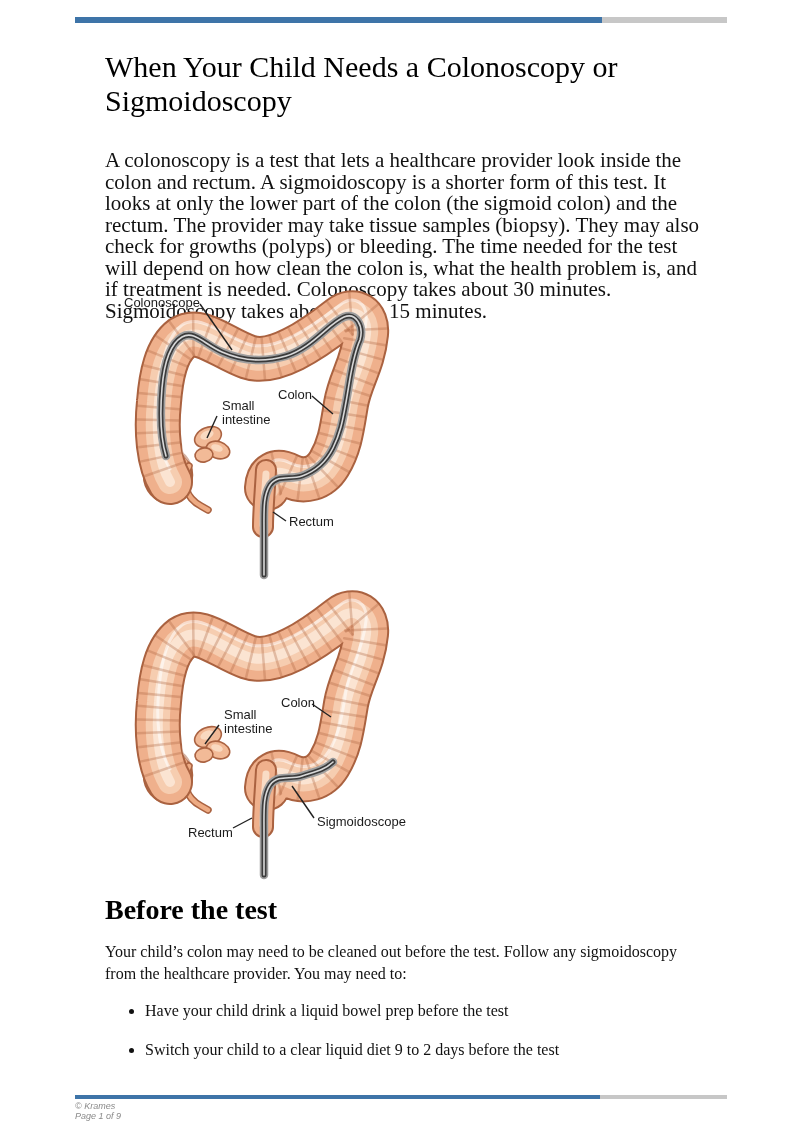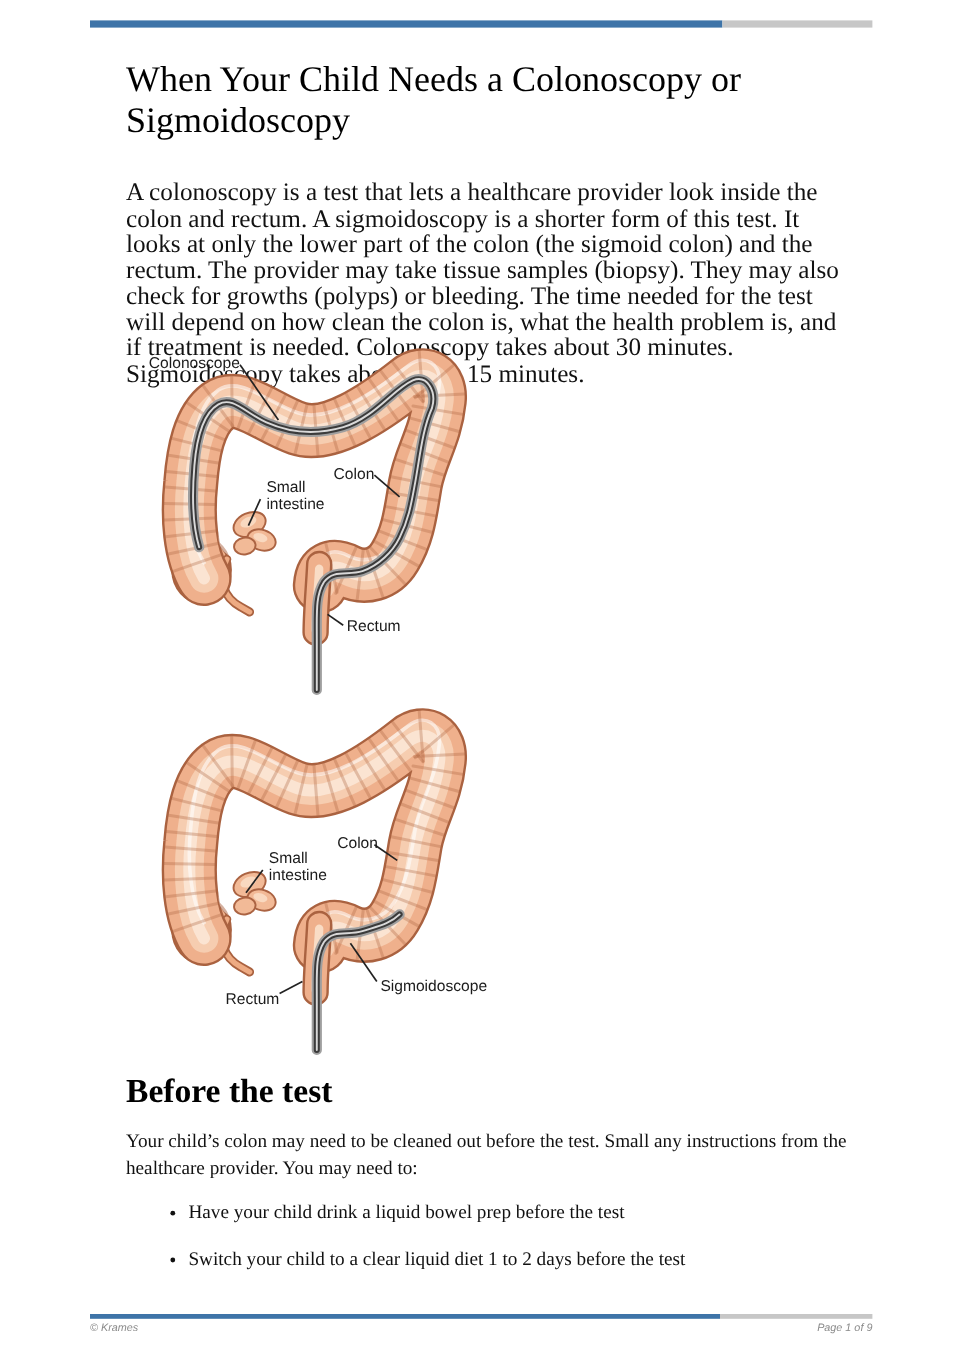--- a/index.html
+++ b/index.html
@@ -29,21 +29,21 @@
     font-size:28px;line-height:28px;font-weight:bold;color:#000;
   }
   p.before-intro{
     position:absolute;left:105px;top:941px;width:604px;margin:0;
     font-size:16px;line-height:21.5px;
   }
   ul.prep-list{
     position:absolute;left:105px;top:1000px;width:580px;margin:0;
     padding:0 0 0 40px;font-size:16px;line-height:21px;
   }
-  ul.prep-list li{margin:0 0 18px 12px;}
+  ul.prep-list li{margin:0 0 18px 0;}
 
   .figure{position:absolute;left:100px;width:350px;height:290px;margin:0;}
   .figure.fig1{top:290px;text-decoration:underline;}
   .figure.fig2{top:590px;}
 
   
   .t-outline{fill:none;stroke:#aa6240;stroke-width:46;stroke-linecap:round;stroke-linejoin:round;}
   .t-base{fill:none;stroke:#efb08c;stroke-width:42;stroke-linecap:round;stroke-linejoin:round;}
   .t-mid{fill:none;stroke:#f6cdb0;stroke-width:24;stroke-linecap:round;stroke-linejoin:round;}
   .t-core{fill:none;stroke:#fbe4d2;stroke-width:10;stroke-linecap:round;stroke-linejoin:round;}
@@ -73,21 +73,21 @@
   .fig-label{
     font-family:"Liberation Sans","DejaVu Sans",sans-serif;
     font-size:13px;fill:#1b1b1b;
   }
   .leader{fill:none;stroke:#222;stroke-width:1.4;}
 
   .footer-row{
     position:absolute;left:75px;top:1101px;width:652px;
     display:flex;justify-content:space-between;
     font-family:"Liberation Sans","DejaVu Sans",sans-serif;
-    font-style:italic;font-size:9px;color:#8a8a8a;
+    font-style:italic;font-size:9px;color:#8a8a8a;flex-direction:column;
   }
 </style>
 </head>
 <body>
 
 <div class="accent-bar top">
   <div class="seg-blue" style="background: rgb(62, 116, 168);"></div>
   <div class="seg-gray" style="background: rgb(199, 199, 199);"></div>
 </div>
 
@@ -306,24 +306,24 @@
       <text class="fig-label" x="124" y="143">intestine</text>
       <path class="leader" d="M 133,238 L 152,228"></path>
       <text class="fig-label" x="88" y="247">Rectum</text>
       <path class="leader" d="M 214,228 L 192,196"></path>
       <text class="fig-label" x="217" y="236">Sigmoidoscope</text>
     </g>
   </svg>
 </figure>
 
 <h2 class="section-heading">Before the test</h2>
-<p class="before-intro">Your child’s colon may need to be cleaned out before the test. Small any instructions from the healthcare provider. You may need to:</p>
+<p class="before-intro">Your child’s colon may need to be cleaned out before the test. Follow any sigmoidoscopy from the healthcare provider. You may need to:</p>
 <ul class="prep-list">
   <li>Have your child drink a liquid bowel prep before the test</li>
-  <li>Switch your child to a clear liquid diet 1 to 2 days before the test</li>
+  <li>Switch your child to a clear liquid diet 9 to 2 days before the test</li>
 </ul>
 
 <div class="accent-bar bottom">
   <div class="seg-blue" style="width: 525px; background: rgb(62, 116, 168);"></div>
   <div class="seg-gray" style="background: rgb(199, 199, 199);"></div>
 </div>
 <div class="footer-row">
   <span>© Krames</span>
   <span>Page 1 of 9</span>
 </div>

